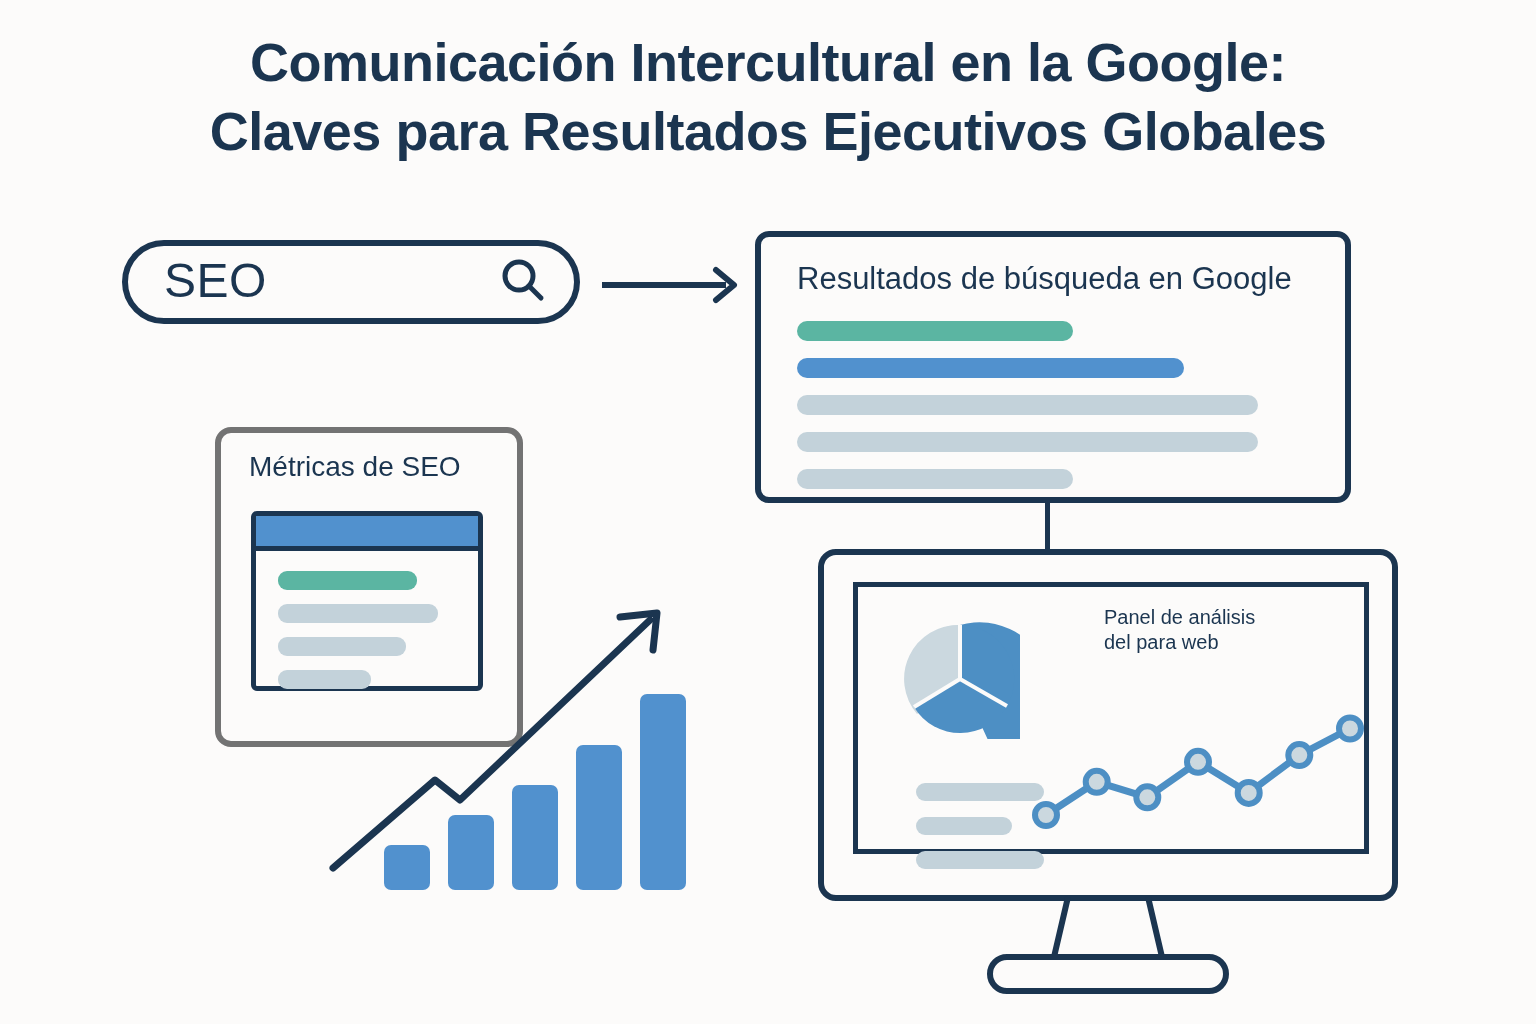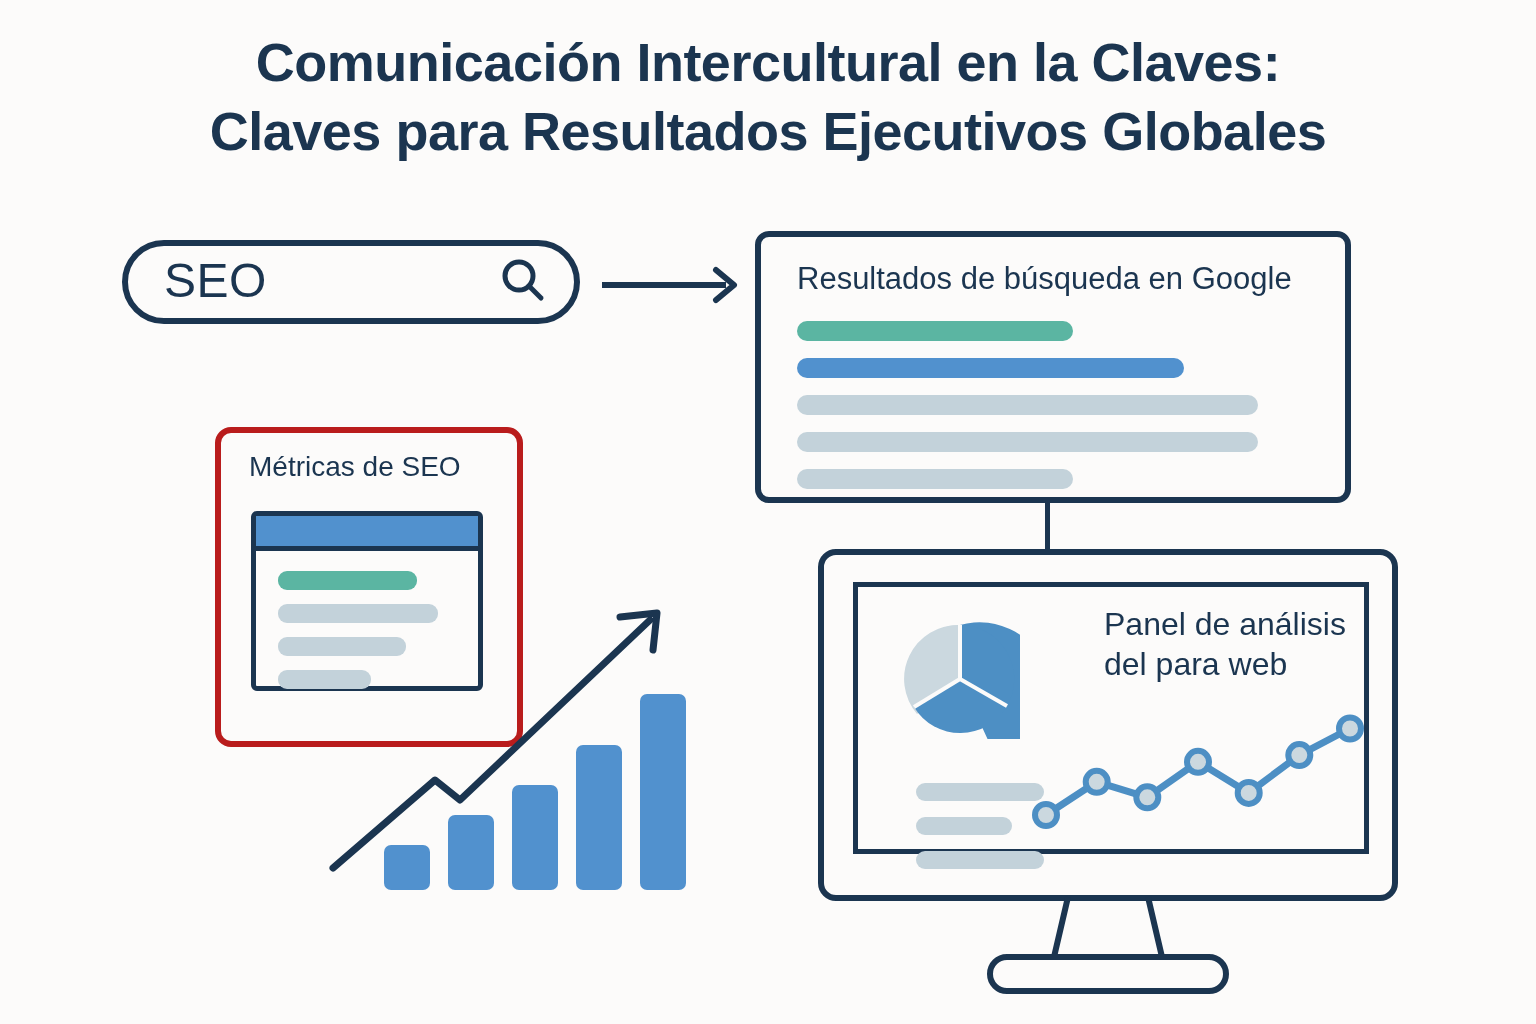--- a/index.html
+++ b/index.html
@@ -109,21 +109,21 @@
     background: #1b3550;
   }
 
   
   #metrics-card {
     position: absolute;
     left: 215px;
     top: 427px;
     width: 308px;
     height: 320px;
-    border: 6px solid #b91c1c;
+    border: 6px solid #737373;
     border-radius: 16px;
     background: #fcfbfa;
     box-sizing: border-box;
     text-align: center;
   }
   #metrics-title {
     position: absolute;
     left: 28px;
     top: 18px;
     font-size: 28px;
@@ -186,37 +186,37 @@
     border: 5px solid #1b3550;
     background: #fcfbfa;
     box-sizing: border-box;
   }
   #monitor-stand { position: absolute; left: 818px; top: 895px; }
 
   #dashboard-title {
     position: absolute;
     left: 246px;
     top: 18px;
-    font-size: 32px;
+    font-size: 20px;
     line-height: 1.24;
     color: #1b3550;
     white-space: nowrap;
   }
   #dashboard-title .dline { display: block; }
 
   .dash-rows { position: absolute; left: 58px; top: 196px; }
   .dash-row { height: 18px; border-radius: 9px; margin-bottom: 16px; }
 </style>
 </head>
 <body>
 
 <div id="canvas">
 
   <div id="title-block">
-    <span class="tline">Comunicación Intercultural en la Claves:</span>
+    <span class="tline">Comunicación Intercultural en la Google:</span>
     <span class="tline">Claves para Resultados Ejecutivos Globales</span>
   </div>
 
   <div id="search-bar">
     <div id="search-query">SEO</div>
     <div id="search-icon">
       <svg width="50" height="50" viewBox="0 0 50 50" aria-hidden="true">
         <circle cx="21" cy="21" r="14" fill="none" stroke="#1b3550" stroke-width="5"></circle>
         <line x1="31" y1="31" x2="43" y2="43" stroke="#1b3550" stroke-width="5" stroke-linecap="round"></line>
       </svg>

